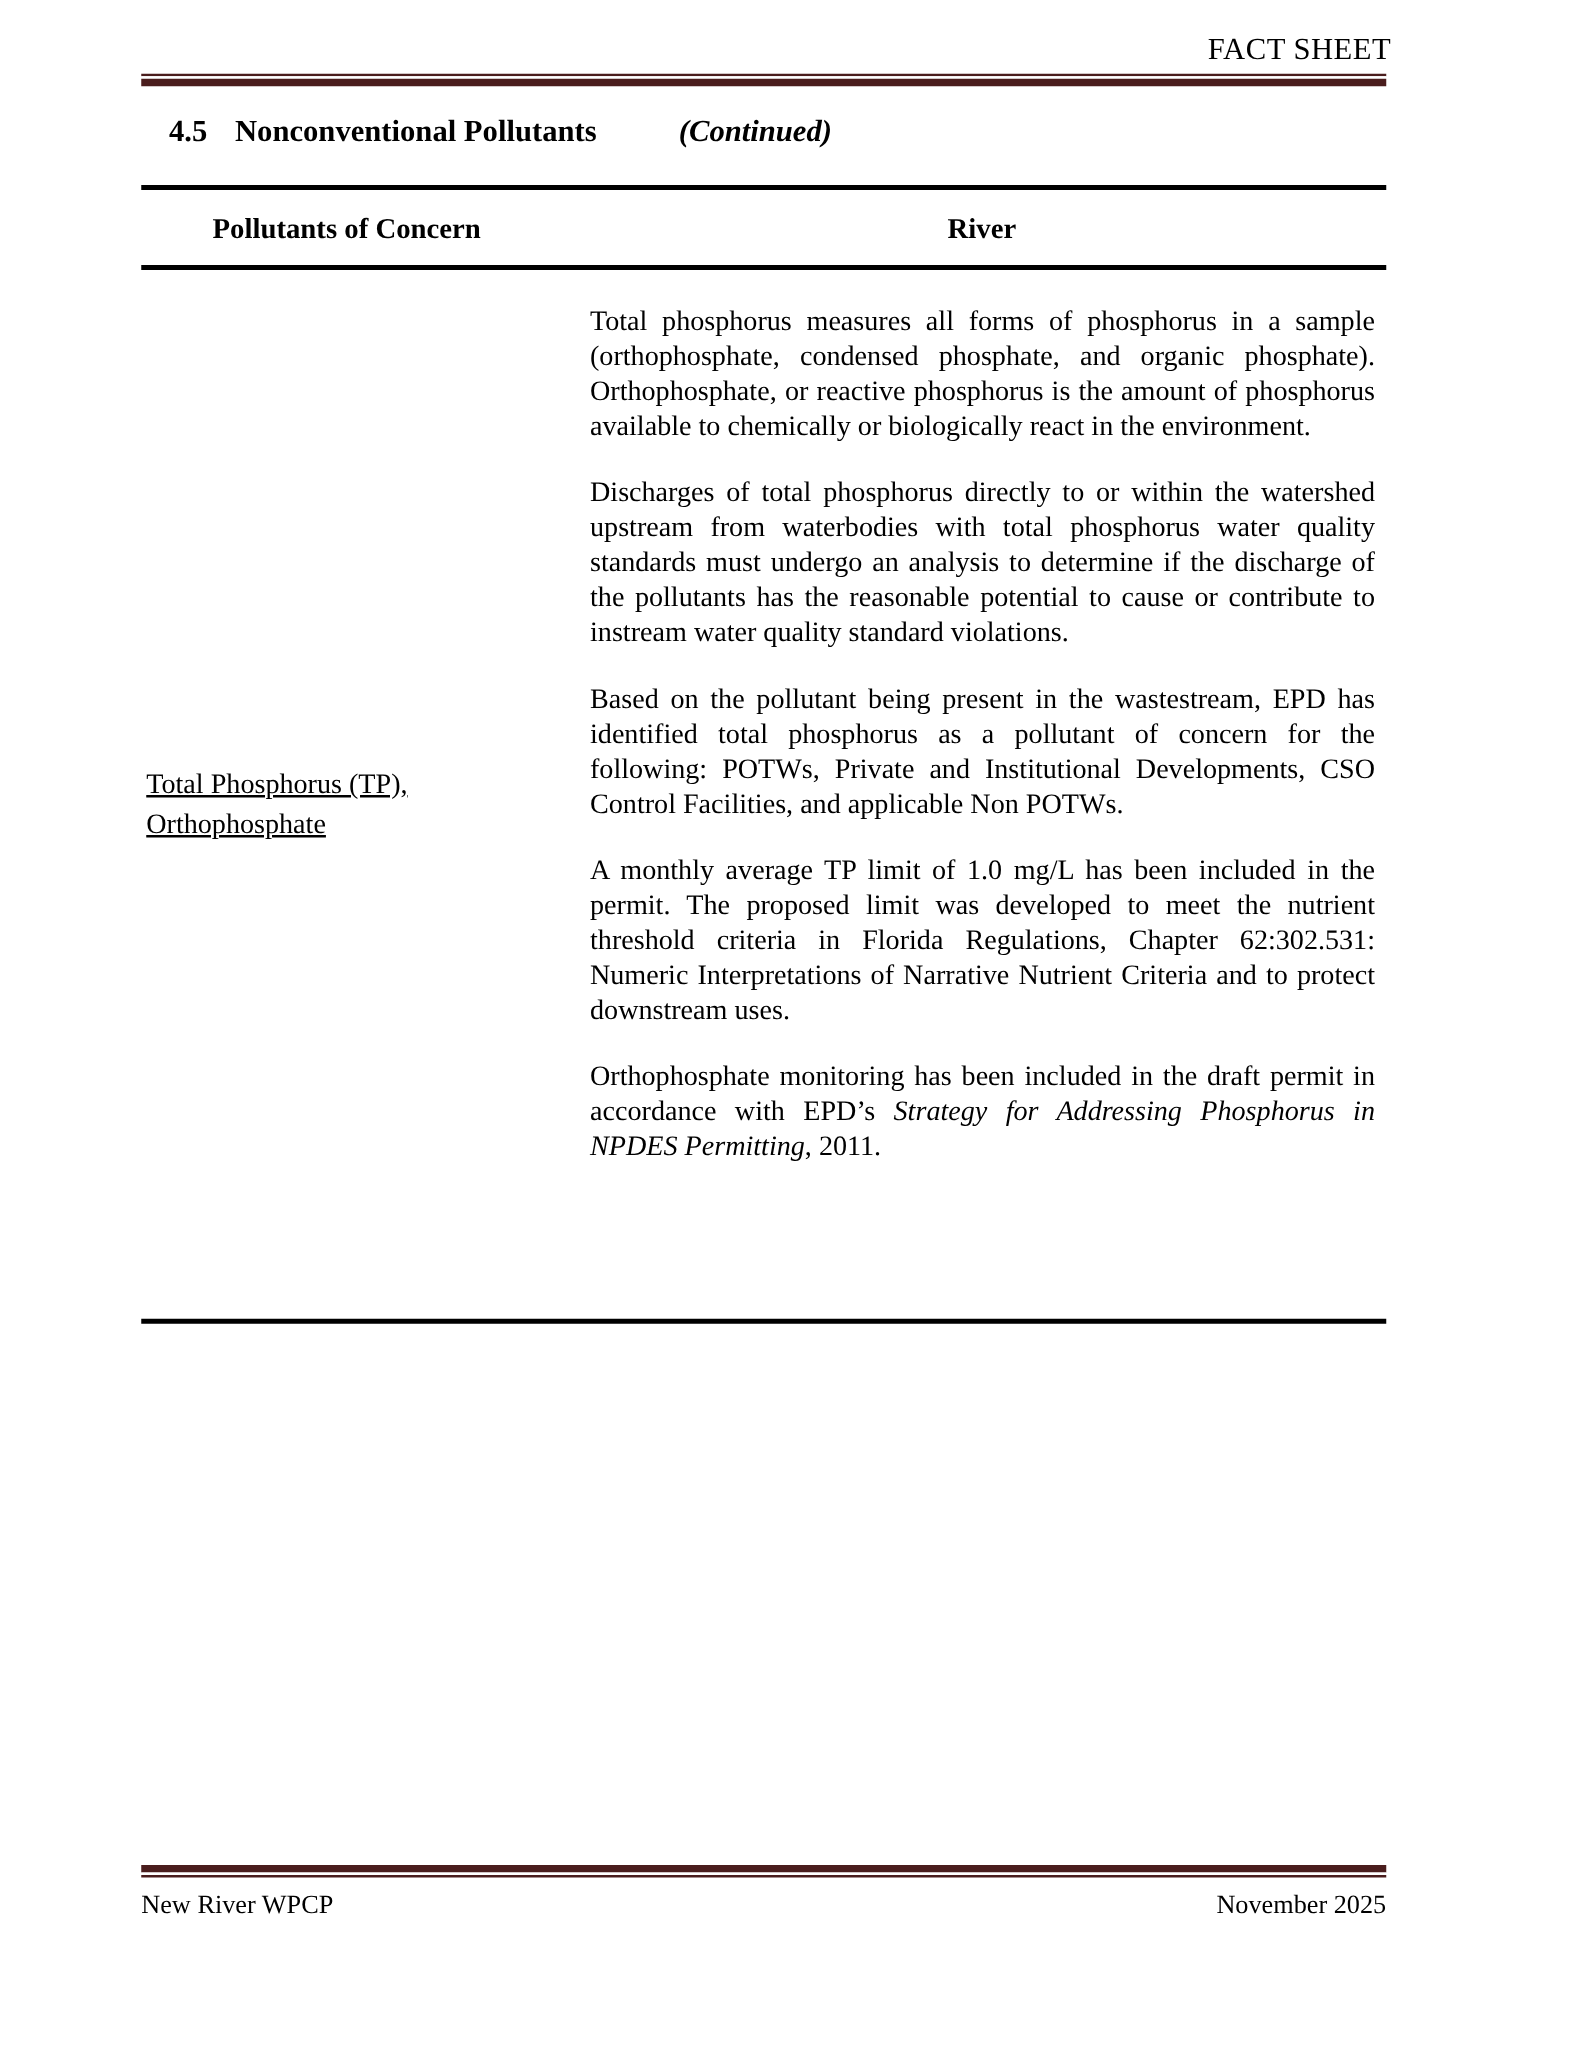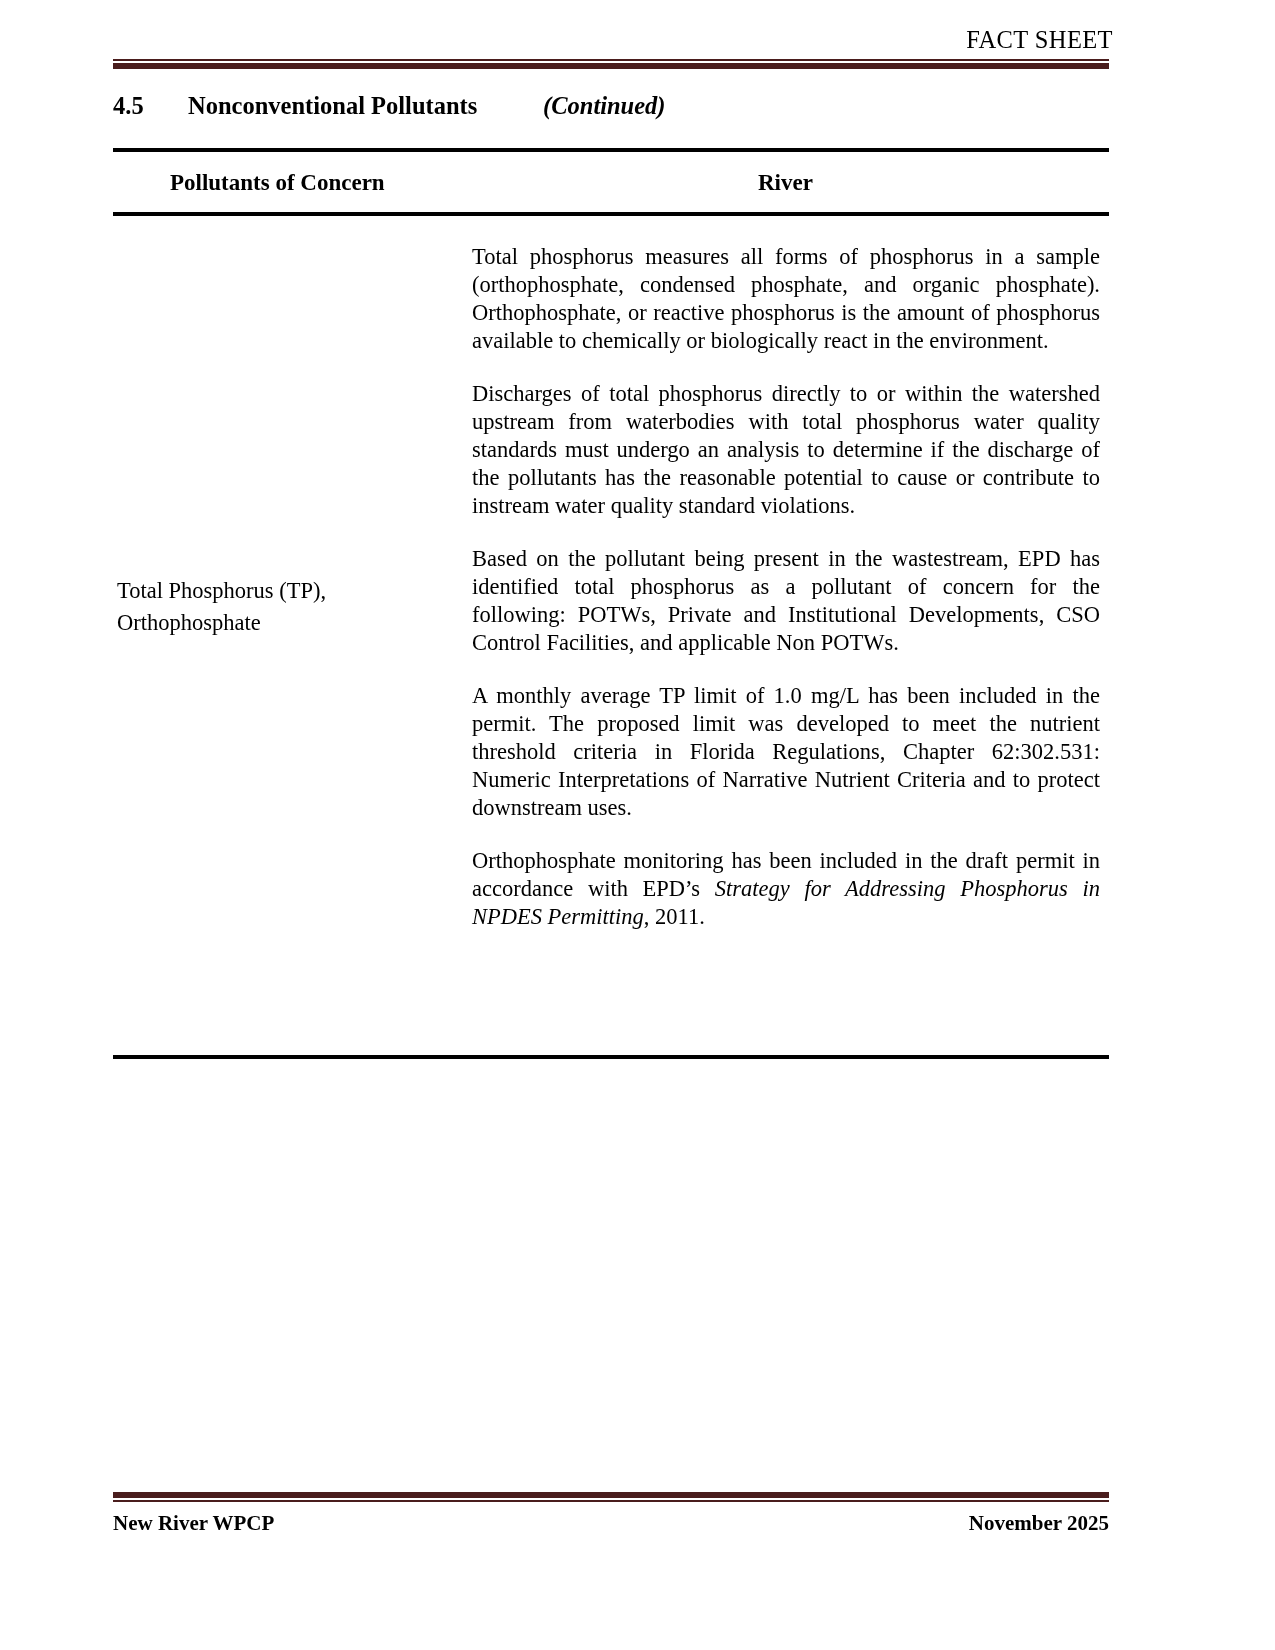--- a/index.html
+++ b/index.html
@@ -66,20 +66,21 @@
     top: 93px;
     width: 996px;
     font-size: 24.5px;
     font-weight: bold;
     line-height: 1.1;
     white-space: nowrap;
   }
   .section-heading .num {
     display: inline-block;
     width: 75px;
+    text-align: center;
   }
   .section-heading .title {
     display: inline-block;
     width: 355px;
   }
   .section-heading .cont {
     display: inline-block;
     font-style: italic;
   }
 
@@ -123,24 +124,25 @@
     top: 169px;
     font-size: 23px;
     font-weight: bold;
     line-height: 1.2;
   }
 
   
   .pollutant-cell {
     position: absolute;
     left: 117px;
-    top: 575px;
+    top: 611px;
     width: 330px;
     font-size: 22.5px;
     line-height: 1.42;
+    text-decoration: underline;
   }
   .pollutant-cell div { white-space: nowrap; }
 
   
   .basis-cell {
     position: absolute;
     left: 472px;
     top: 243px;
     width: 628px;
     font-size: 22.5px;
@@ -188,21 +190,20 @@
     top: 1508px;
     width: 996px;
     font-size: 21px;
     line-height: 1.45;
   }
   .footer-row {
     display: flex;
     justify-content: space-between;
     align-items: flex-end;
     white-space: nowrap;
-    font-weight: bold;
   }
 </style>
 </head>
 <body>
 
 <div class="page">
 
   <div class="running-head">FACT SHEET</div>
 
   <div class="head-rule-wrap">

